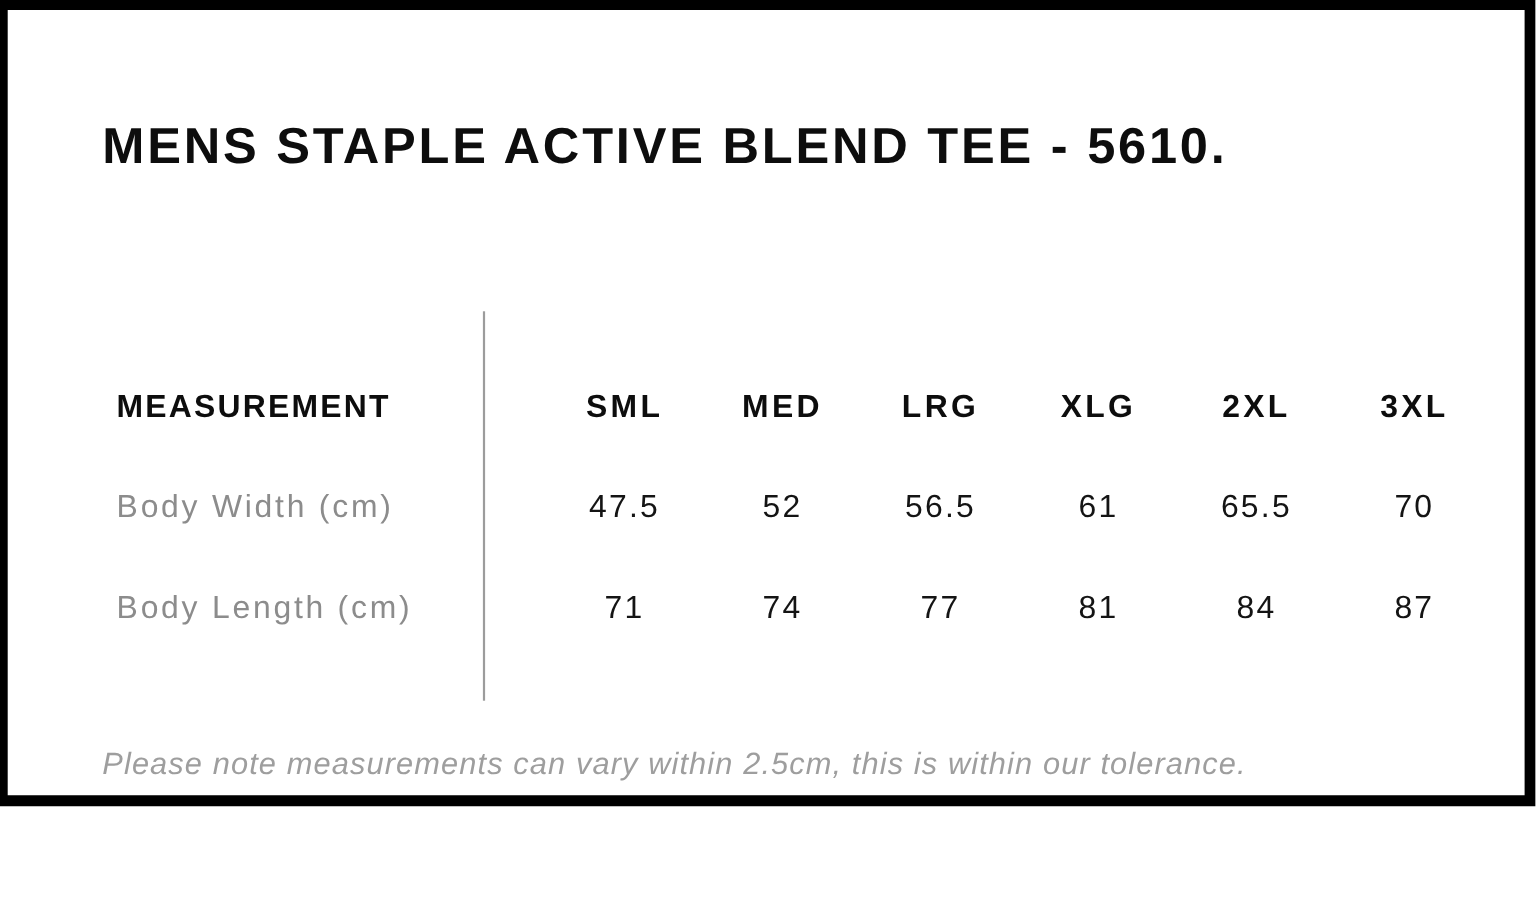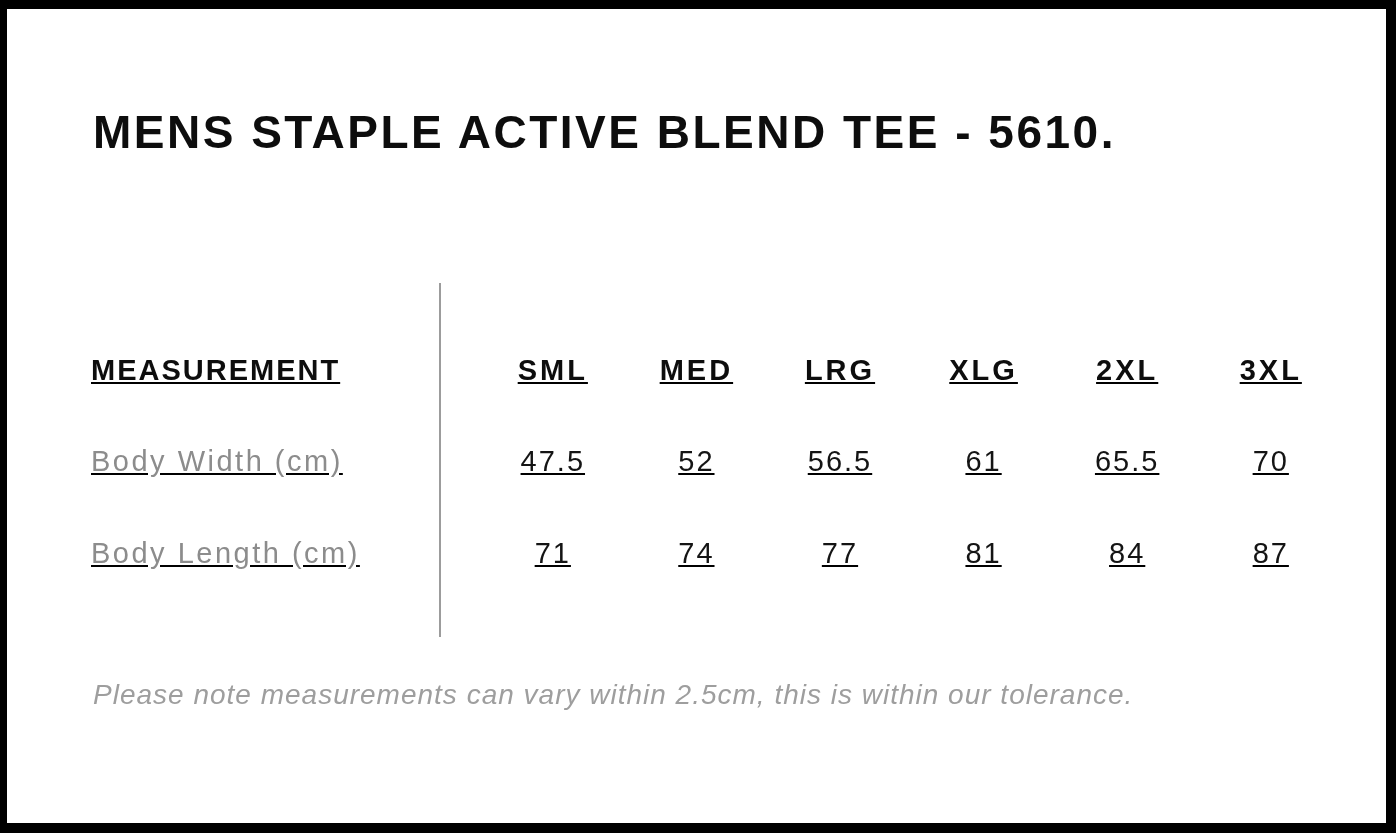--- a/index.html
+++ b/index.html
@@ -3,21 +3,21 @@
 <meta charset="utf-8">
 <style>
   * { margin: 0; padding: 0; box-sizing: border-box; }
   html, body {
     width: 1396px; height: 833px;
     background: #ffffff;
     font-family: "Liberation Sans", "DejaVu Sans", sans-serif;
   }
   .frame {
     position: relative;
-    width: 1396px; height: 833px;
+    width: 1396px; height: 733px;
     background: #ffffff;
     border-style: solid;
     border-color: #000000;
     border-width: 9px 10px 10px 7px;
     overflow: hidden;
   }
   .title {
     position: absolute;
     left: 86px; top: 98px;
     font-size: 46px;
@@ -28,28 +28,27 @@
     white-space: nowrap;
   }
   .divider {
     position: absolute;
     left: 432px; top: 274px;
     width: 2px; height: 354px;
     background: #9c9c9c;
   }
   .row {
     position: absolute;
-    left: 84px;
+    left: 99px;
     width: 1230px;
     height: 44px;
     line-height: 44px;
     display: flex;
     align-items: center;
     white-space: nowrap;
-    text-decoration: underline;
   }
   .header-row { top: 339px; }
   .data-row-1 { top: 430px; }
   .data-row-2 { top: 522px; align-items: center; }
   .label-cell {
     flex: 0 0 390px;
     text-align: left;
   }
   .value-cell {
     flex: 0 0 143.6px;

